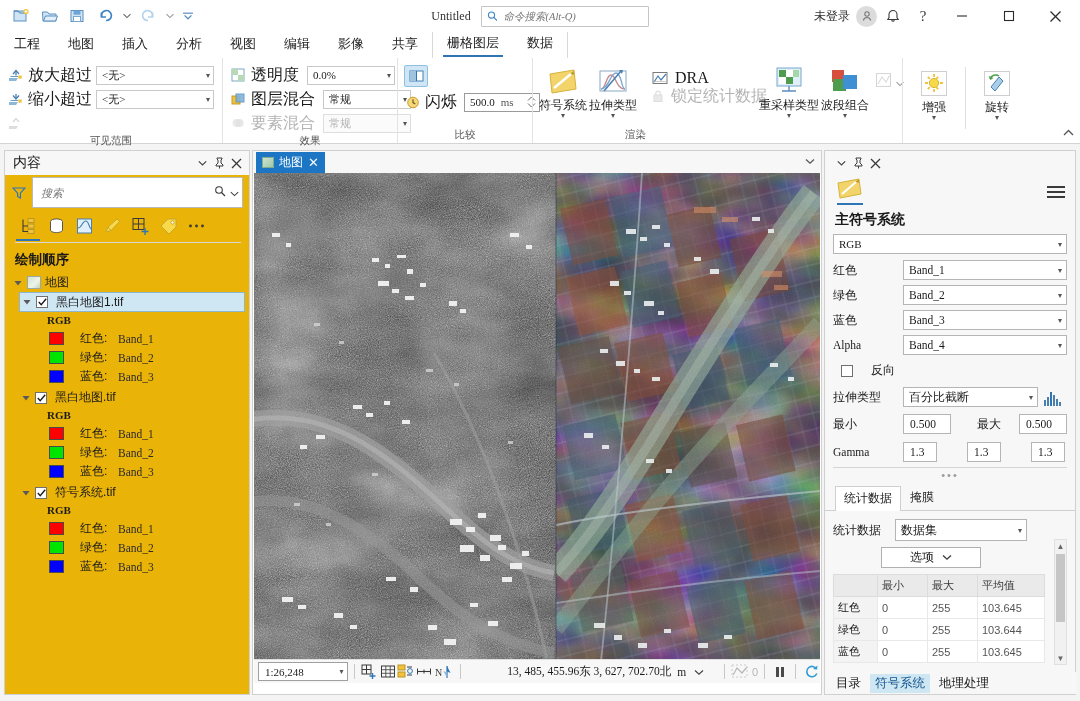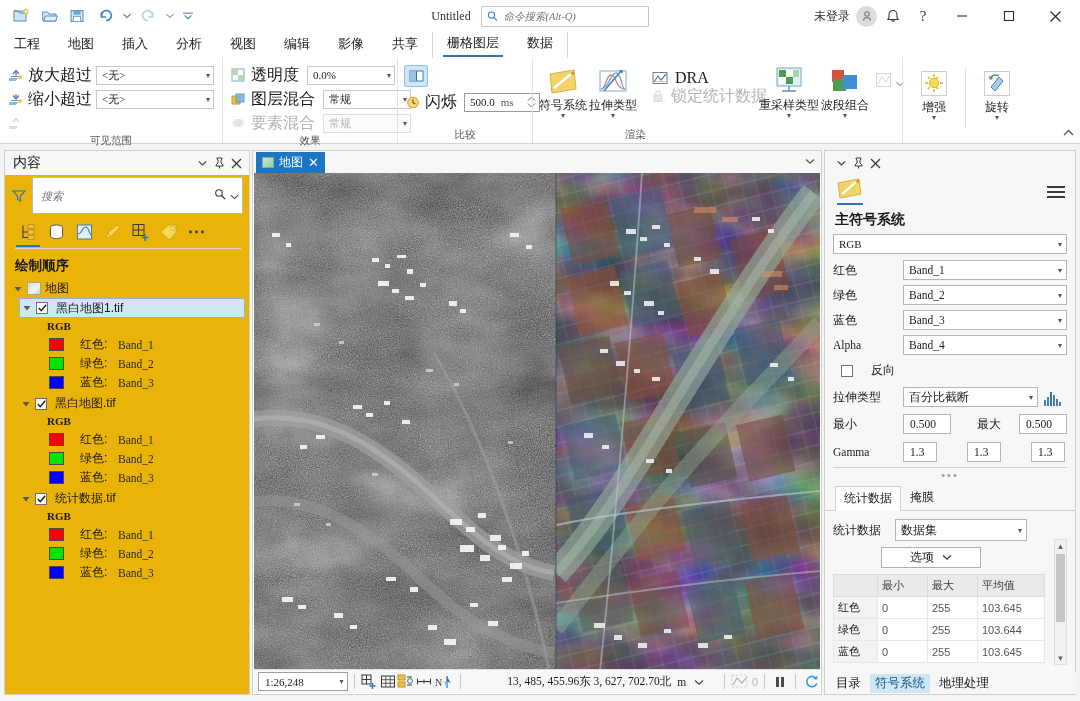--- a/index.html
+++ b/index.html
@@ -128,21 +128,21 @@
     height: 24px; display: flex; align-items: center; padding: 0 4px 0 8px;
     background: #f7f7f7;
   }
   .pane-title { font-size: 14px; color: #1a1a1a; flex: 1; white-space: nowrap; overflow:hidden;}
   .pane-hb { width: 17px; height: 19px; display:flex;align-items:center;justify-content:center;cursor:pointer;border-radius:2px;}
 
   #contents-pane { left: 4px; top: 150px; width: 246px; height: 545px; }
   .search-row { display:flex; align-items:center; gap:5px; padding: 2px 6px 4px 6px; }
   .filter-ico { width:16px;height:16px;display:flex;align-items:center;justify-content:center;}
   .search-field {
-    flex:1; height: 37px; border:1px solid #b9b9b9; background:#fff;
+    flex:1; height: 31px; border:1px solid #b9b9b9; background:#fff;
     display:flex; align-items:center; padding: 0 3px 0 6px;
   }
   .search-field input {
     border:none;outline:none;flex:1;font-size:11px;background:transparent;
     font-family:"Liberation Serif",serif; font-style:italic; color:#a0a0a0;
   }
   .ctools { display:flex; align-items:center; gap: 2px; padding: 2px 6px 0 10px; }
   .ctool { width:26px;height:24px;display:flex;align-items:center;justify-content:center;cursor:pointer;border-radius:2px;position:relative;}
   .ctool.sel::after{content:'';position:absolute;left:1px;right:1px;bottom:-3px;height:2.5px;background:#2e75b6;}
   .ctools-rule { margin: 4px 8px 0 10px; height:1px; background:#d8d8d8; }
@@ -167,21 +167,21 @@
   #mapview { position:absolute; left: 252px; top: 150px; width: 570px; height: 545px; background:#fff; border:1px solid #d0d0d0;}
   .map-tabbar { height: 22px; background:#f7f7f7; display:flex; align-items:stretch; position:relative;}
   .map-tab {
     background:#1c76c4; color:#fff; display:flex;align-items:center;gap:5px;
     padding: 0 6px 0 6px; margin: 1px 0 0 3px; font-size:12px; cursor:pointer;
   }
   .map-tab-x { font-size:13px; line-height:1; opacity:.95; cursor:pointer;}
   .map-tabbar-caret { position:absolute; right:6px; top:3px; cursor:pointer;}
   .map-canvas { position:absolute; left:1px; top:22px; width:566px; height:498px; overflow:hidden; background:#2b2b2b;}
   .map-status {
-    position:absolute; left:1px; bottom:1px; width:566px; height:24px; background:#f7f7f7;
+    position:absolute; left:1px; bottom:11px; width:566px; height:24px; background:#f7f7f7;
     display:flex; align-items:center; gap:0px; padding-left:4px; border-top:1px solid #e0e0e0;
   }
   .scale-combo {
     width: 98px; height:19px; border:1px solid #9f9f9f; background:#fff;
     display:flex;align-items:center;justify-content:space-between;padding:0 3px 0 6px;
     font-size:11px; font-family:"Liberation Serif",serif; cursor:pointer;
   }
   .st-sep { width:1px; height:15px; background:#c8c8c8; margin: 0 6px; }
   .st-btn { width:20px;height:20px;display:flex;align-items:center;justify-content:center;cursor:pointer;border-radius:2px;}
   .coords { font-size:11.5px; font-family:"Liberation Serif",serif; color:#1a1a1a; white-space:nowrap; }
@@ -793,21 +793,21 @@
         <span class="twist">
             <svg width="8" height="8" viewBox="0 0 8 8">
               <path d="M0.5 2 L7.5 2 L4 6.5 Z" fill="#5a5a5a"></path>
             </svg>
           </span>
         <span class="chk">
             <svg width="9" height="8" viewBox="0 0 9 8">
               <path d="M0.8 4 L3.2 6.6 L8.2 0.8" fill="none" stroke="#1a1a1a" stroke-width="1.4"></path>
             </svg>
           </span>
-        <span class="tlabel" style="margin-left:4px">统计数据.tif</span>
+        <span class="tlabel" style="margin-left:4px">符号系统.tif</span>
       </div>
       <div class="rgb-head">RGB</div>
       <div class="band-row">
         <span class="swatch" style="background:#ff0000"></span>
         <span class="band-name">红色:</span>
         <span class="band-val">Band_1</span>
       </div>
       <div class="band-row">
         <span class="swatch" style="background:#00e500"></span>
         <span class="band-name">绿色:</span>

